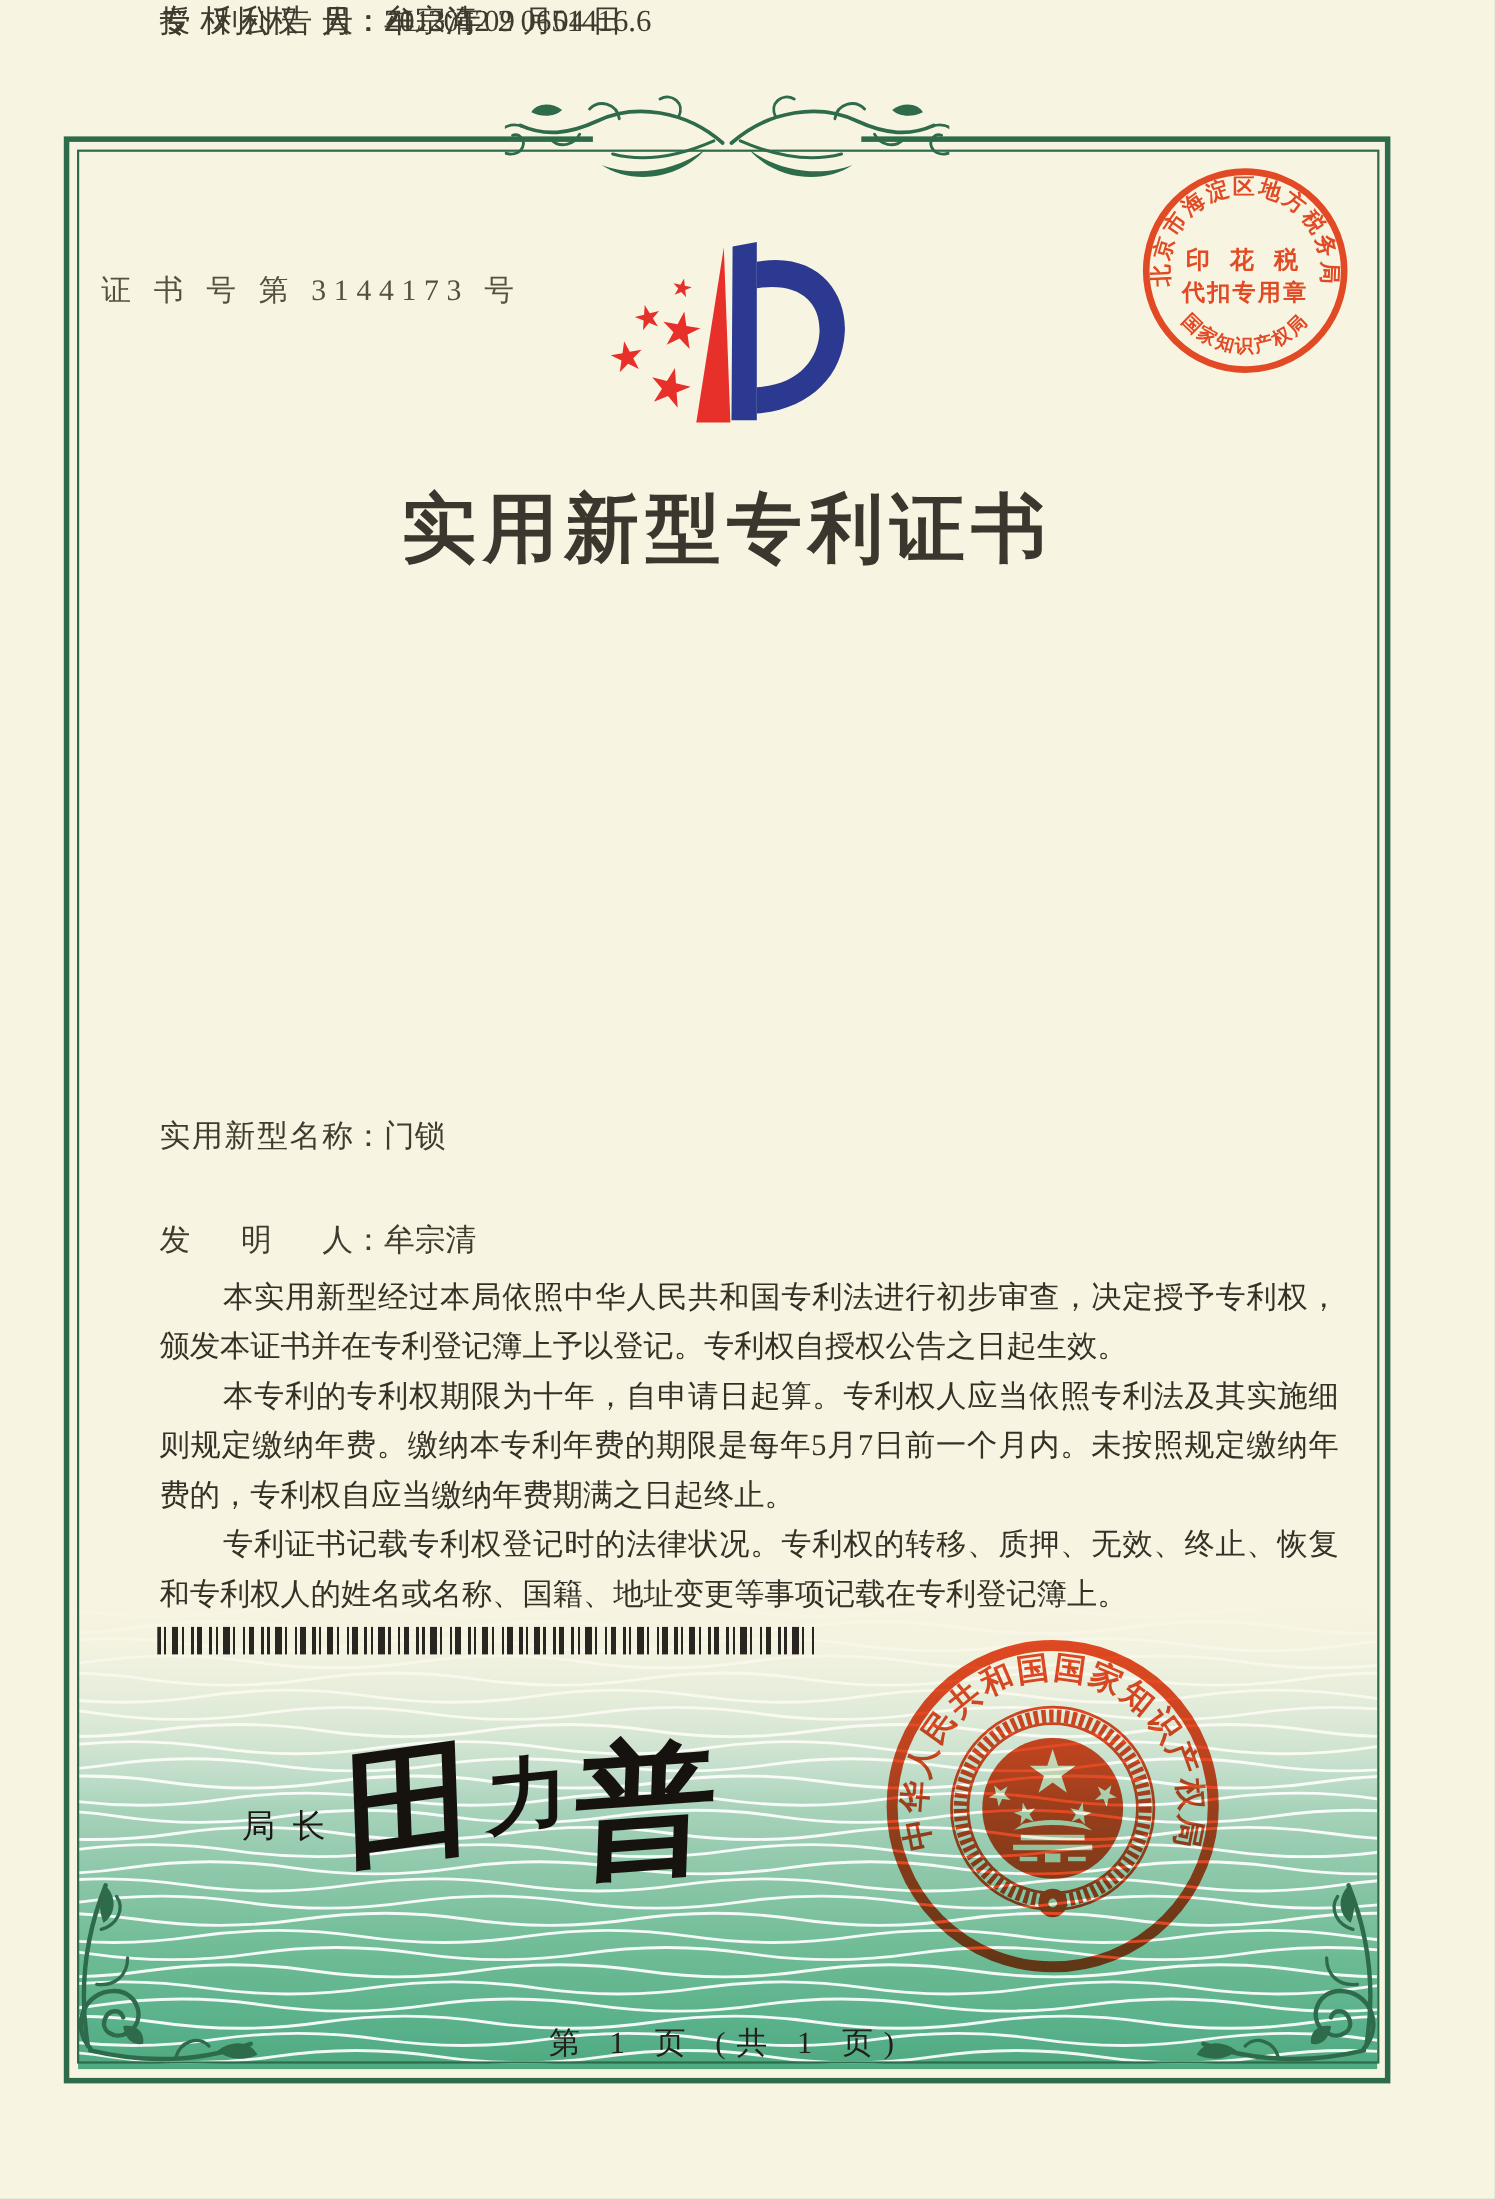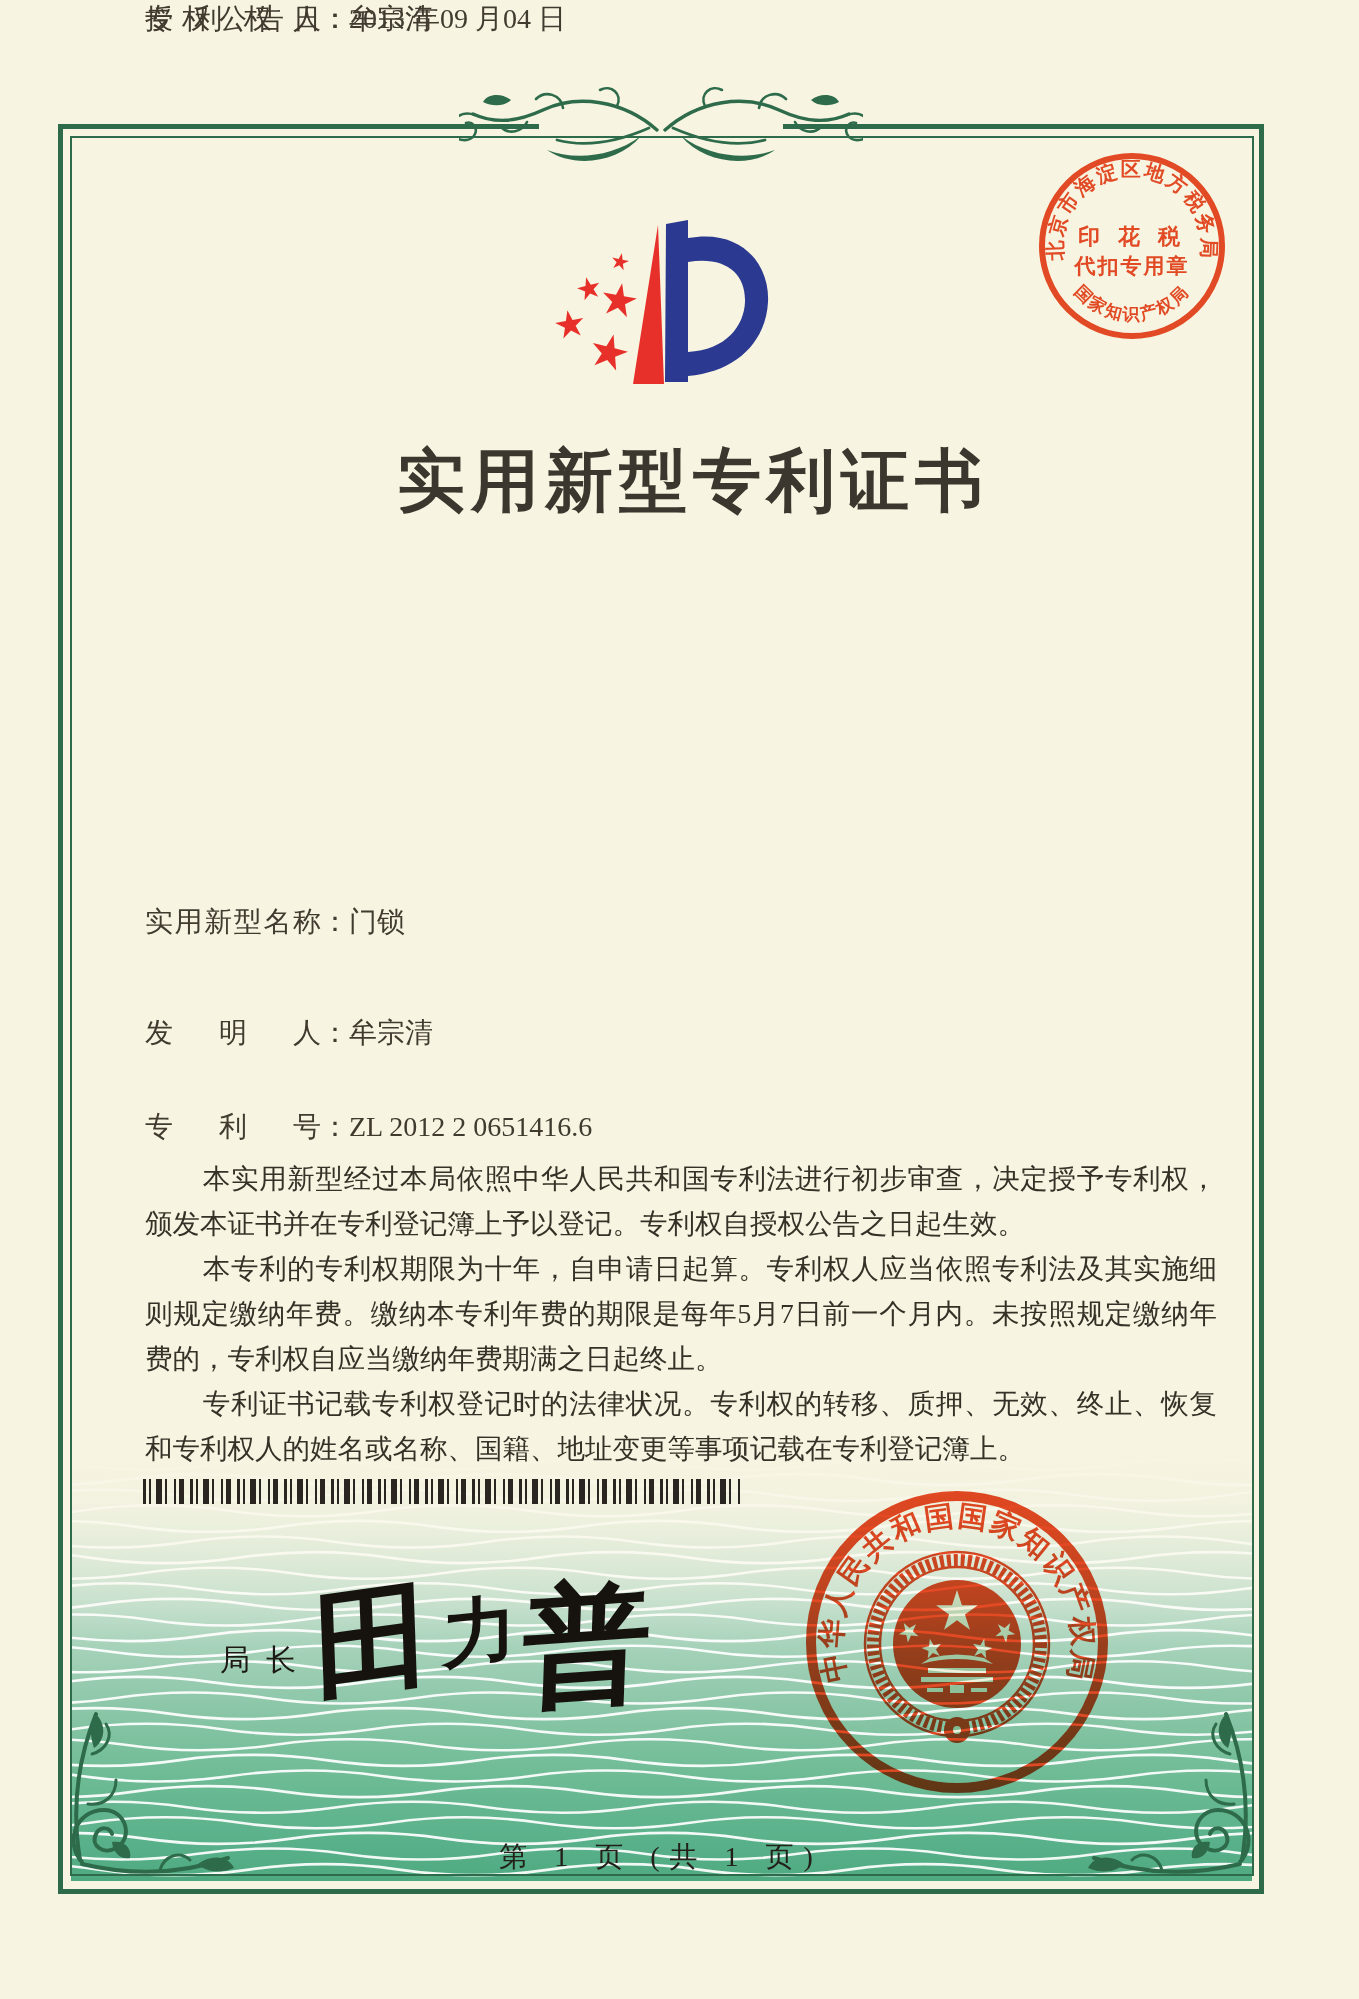--- a/index.html
+++ b/index.html
@@ -14,21 +14,21 @@
   .wave-zone{position:absolute;left:71px;top:1452px;width:1181px;height:429px;
      background:linear-gradient(180deg,#f6f3e0 0%,#e2eddb 12%,#bcdcc9 34%,#92c9ac 56%,#6dbb95 76%,#57b089 92%,#4fa980 100%);}
   .wave-zone svg{display:block;width:1181px;height:429px;}
   
   .cert-number{position:absolute;left:92px;top:246px;font-size:27px;letter-spacing:7px;color:#55503f;}
   .logo{position:absolute;left:538px;top:210px;}
   .tax-stamp{position:absolute;left:1032px;top:146px;mix-blend-mode:multiply;opacity:.95;}
   .tax-stamp text{font-family:"Liberation Sans",sans-serif;font-weight:bold;fill:#e8431c;}
   
   .title{position:absolute;left:72px;top:436px;width:1178px;margin:0;text-align:center;
-         font-size:68px;font-weight:700;letter-spacing:6px;color:#3b372e;padding-left:32px;}
+         font-size:68px;font-weight:700;letter-spacing:6px;color:#3b372e;}
   
   .field{position:absolute;left:145px;font-size:28px;color:#403a2f;white-space:nowrap;}
   .f-label{display:inline-block;width:176px;text-align:justify;text-align-last:justify;}
   .field:nth-of-type(1){top:620px}.field:nth-of-type(2){top:712px}.field:nth-of-type(3){top:806px}
   .field:nth-of-type(4){top:903px}.field:nth-of-type(5){top:1014px}.field:nth-of-type(6){top:1108px}
   
   .bodytext{position:absolute;left:145px;top:1156px;width:1072px;font-size:27.5px;line-height:45px;
             color:#363127;text-align:justify;}
   .bodytext p{margin:0;text-indent:2.1em;}
   
@@ -138,20 +138,21 @@
       <path d="M40,62 c14,-4 22,-18 14,-30" stroke-width="3"></path>
       <path d="M36,112 c16,2 28,-8 28,-24" stroke-width="3"></path>
       <path d="M30,172 C80,184 130,182 176,166"></path>
       <path d="M108,178 c4,-14 20,-20 30,-10" stroke-width="3"></path>
       <path d="M44,22 c10,10 10,26 -2,34 c-4,-12 -5,-23 2,-34 Z" fill="#2e6b4a" stroke="none"></path>
       <path d="M146,172 c14,-10 30,-8 36,4 c-14,6 -28,4 -36,-4 Z" fill="#2e6b4a" stroke="none"></path>
       <path d="M60,150 c12,-2 20,6 18,16 c-10,2 -17,-6 -18,-16 Z" fill="#2e6b4a" stroke="none"></path>
     </g>
   </svg>
 
+  <div class="cert-number">证 书 号 第 3144173 号</div>
 
   <svg class="logo" width="240" height="185" viewBox="0 0 240 185">
     <defs>
       <polygon id="st" points="0,-10 2.23,-3.07 9.51,-3.09 3.61,1.17 5.88,8.09 0,3.8 -5.88,8.09 -3.61,1.17 -9.51,-3.09 -2.23,-3.07"></polygon>
     </defs>
     <g fill="#e8302a">
       <use href="#st" xlink:href="#st" transform="translate(82,52) scale(0.9) rotate(12)"></use>
       <use href="#st" xlink:href="#st" transform="translate(51,79) scale(1.2) rotate(-14)"></use>
       <use href="#st" xlink:href="#st" transform="translate(81,91) scale(1.8) rotate(10)"></use>
       <use href="#st" xlink:href="#st" transform="translate(32,115) scale(1.5) rotate(-10)"></use>

